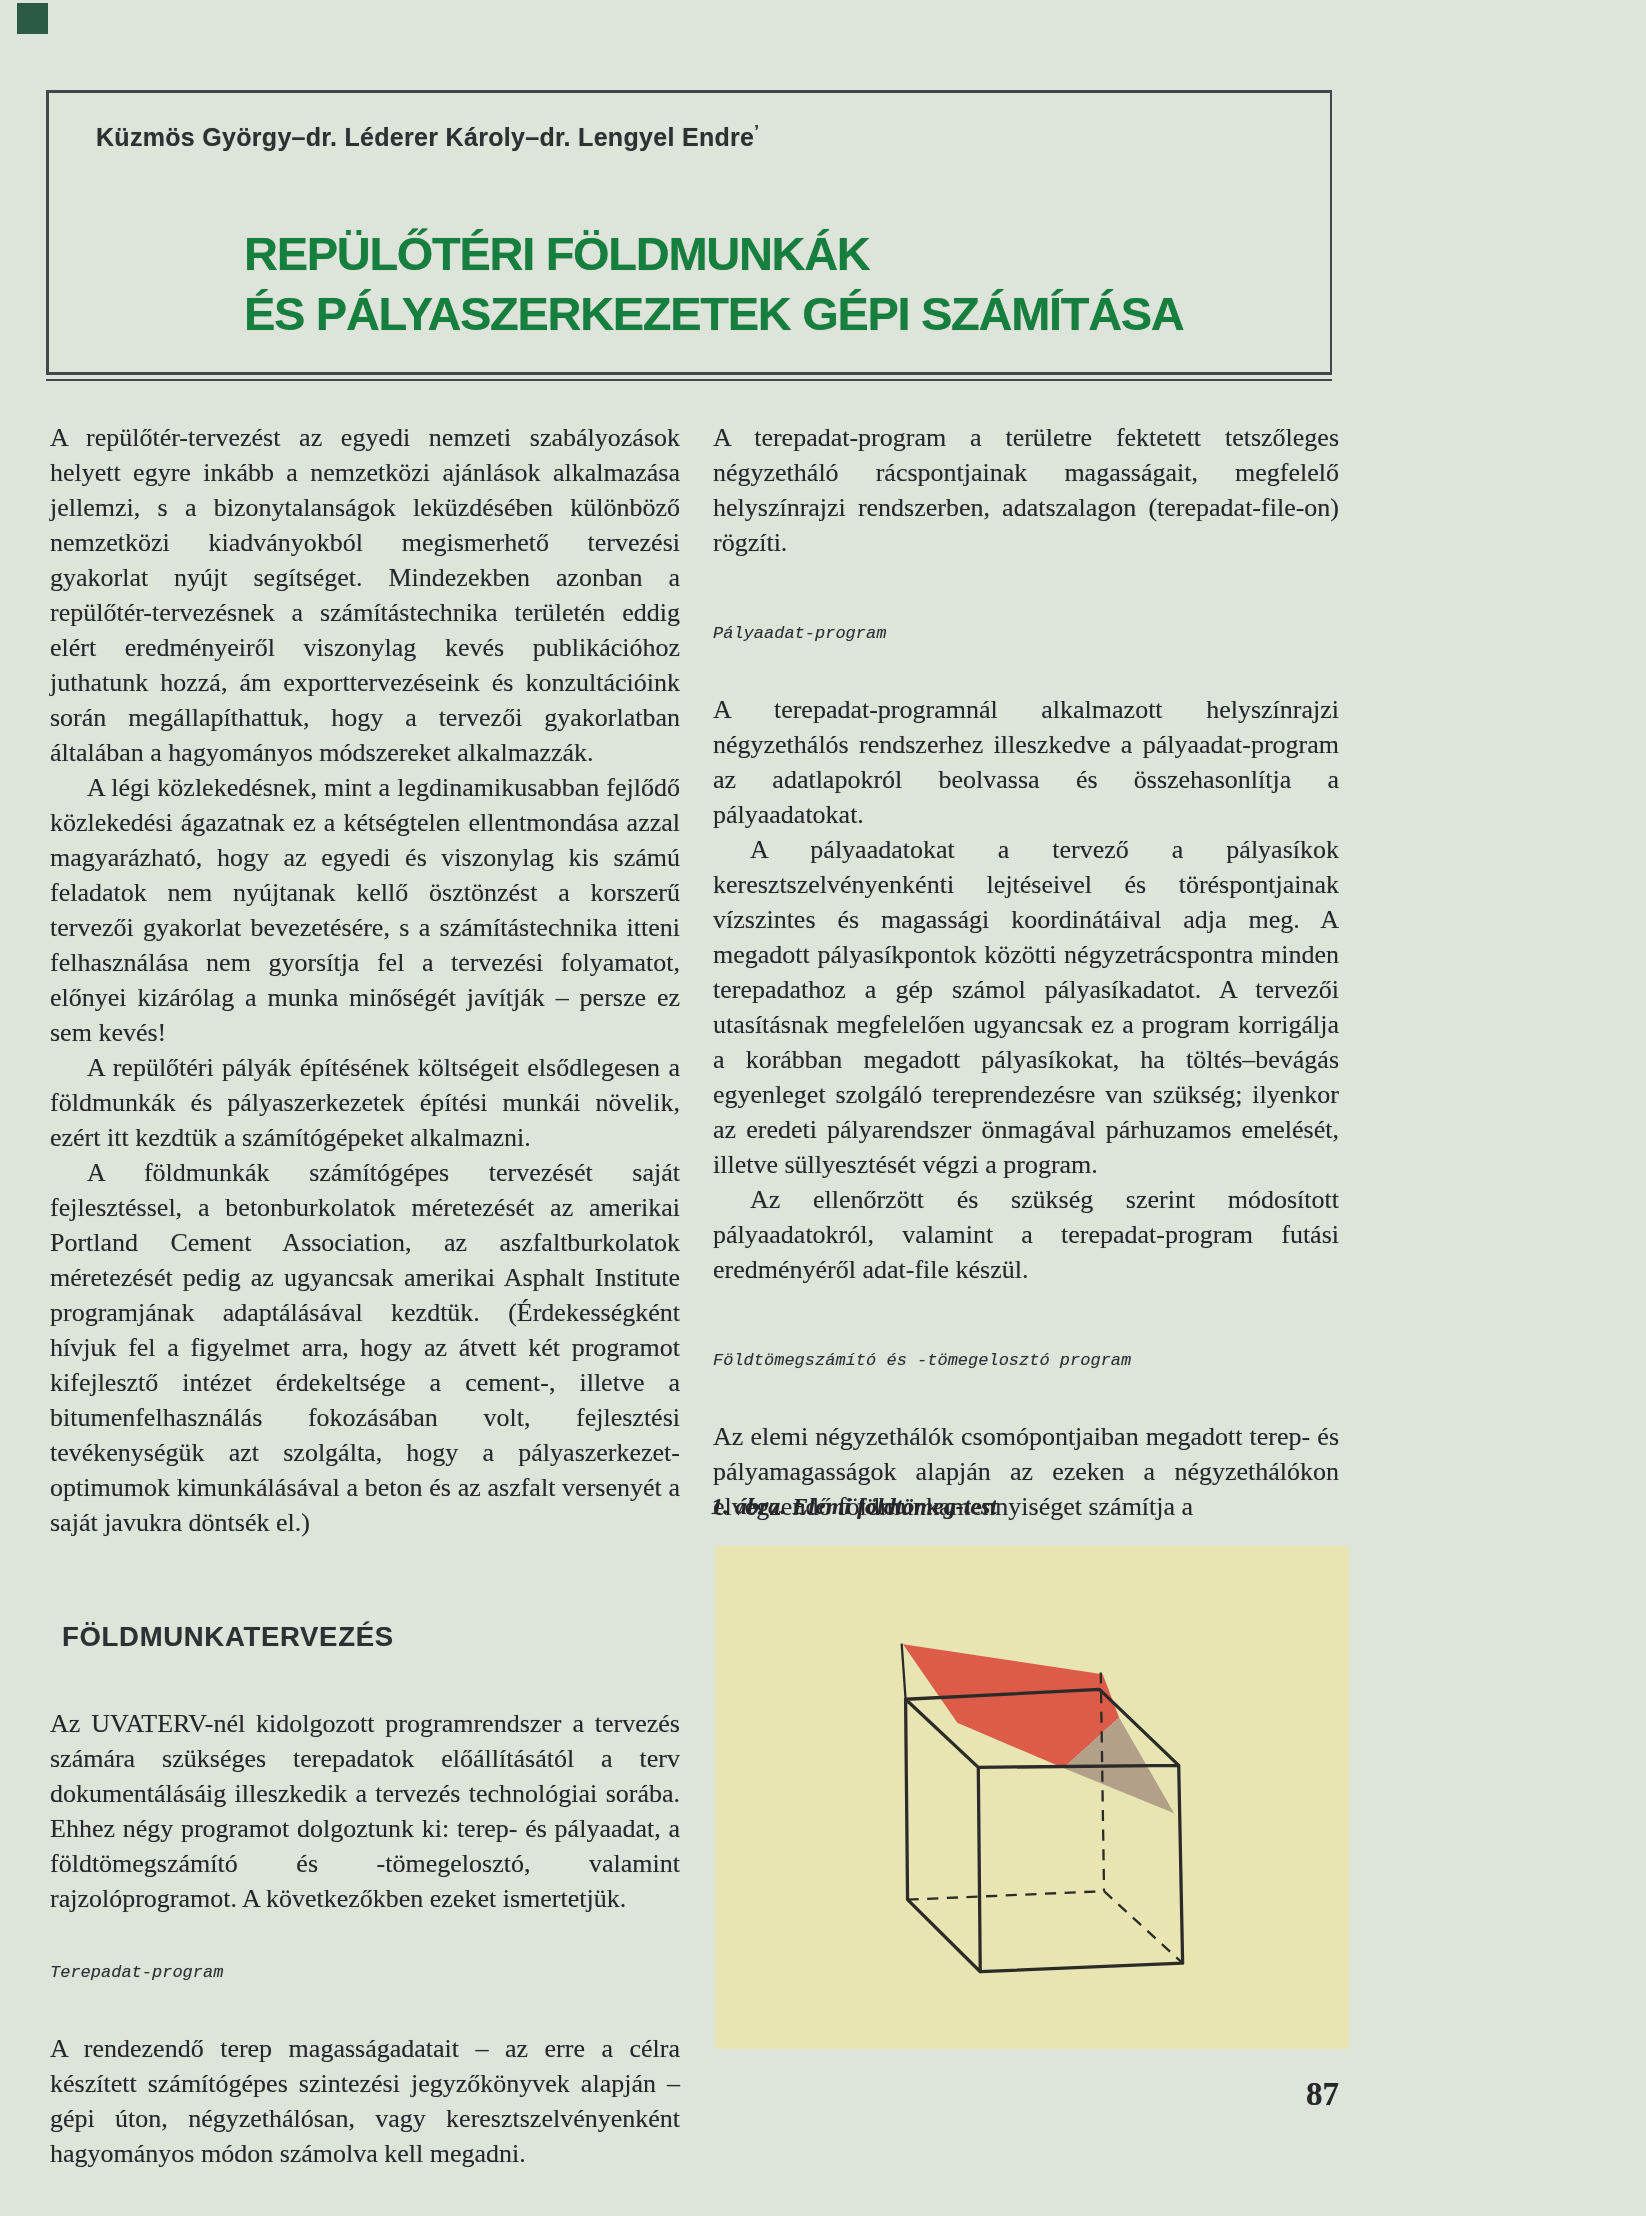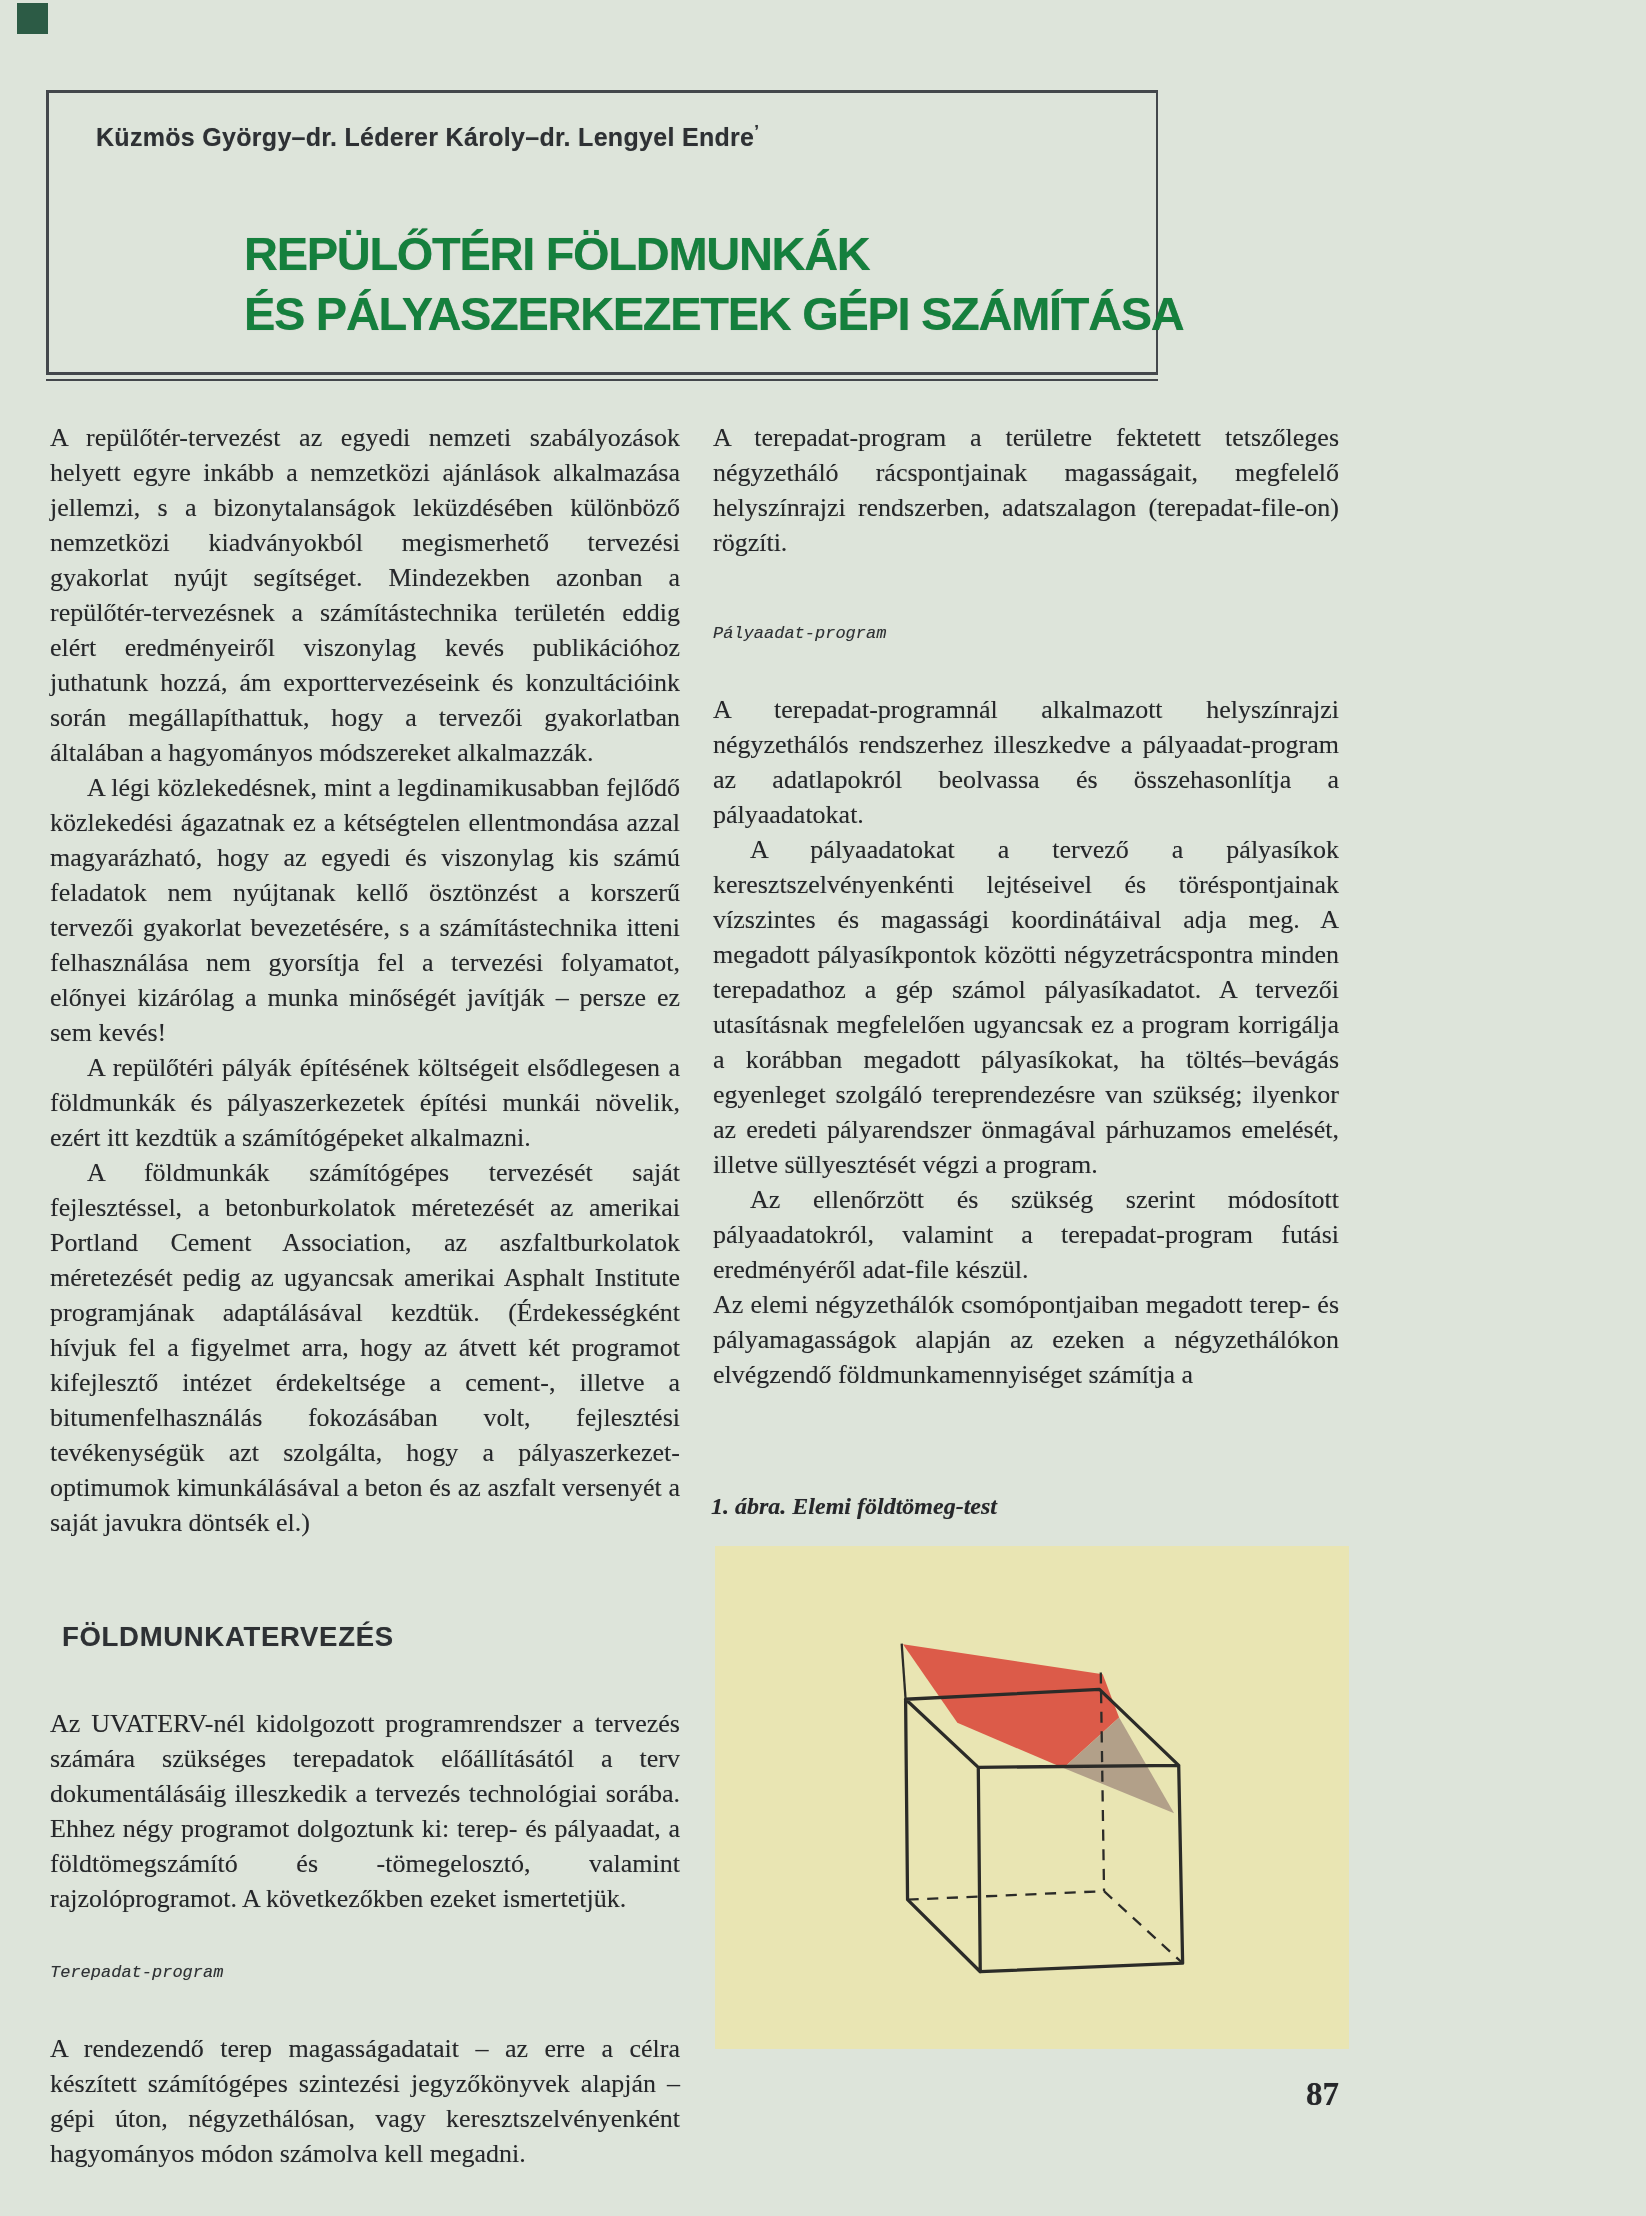--- a/index.html
+++ b/index.html
@@ -7,21 +7,21 @@
     width:1647px;height:2216px;position:relative;
     background:#dde4da;
     font-family:"Liberation Serif", serif;
     overflow:hidden;
   }
   [data-name]{box-sizing:border-box;}
   .corner-mark{
     position:absolute;left:17px;top:3.3px;width:31px;height:31px;
   }
   .title-box{
-    position:absolute;left:46px;top:90px;width:1112px;height:285px;
+    position:absolute;left:46px;top:90px;width:1286px;height:285px;
     border:3.3px solid #43474b;border-right-width:2px;border-bottom-width:3.3px;
   }
   .title-box::after{
     content:"";position:absolute;left:-3.3px;right:-2px;bottom:-9.2px;height:2px;background:#43474b;
   }
   .authors{
     position:absolute;left:47px;top:29px;
     font-family:"Liberation Sans", sans-serif;font-weight:bold;font-size:25px;
     color:#2e3134;letter-spacing:0.3px;white-space:nowrap;
     text-shadow:0 0 0.7px rgba(46,49,52,.45);
@@ -95,20 +95,21 @@
   <div class="subheading tight-top" data-name="subheading-terepadat-program">Terepadat-program</div>
   <p data-name="paragraph">A rendezendő terep magasságadatait – az erre a célra készített számítógépes szintezési jegyzőkönyvek alapján – gépi úton, négyzethálósan, vagy keresztszelvényenként hagyományos módon számolva kell megadni.</p>
 </div>
 
 <div class="col col-right" data-name="right-column">
   <p data-name="paragraph">A terepadat-program a területre fektetett tetszőleges négyzetháló rácspontjainak magasságait, megfelelő helyszínrajzi rendszerben, adatszalagon (terepadat-file-on) rögzíti.</p>
   <div class="subheading" data-name="subheading-palyaadat-program">Pályaadat-program</div>
   <p data-name="paragraph">A terepadat-programnál alkalmazott helyszínrajzi négyzethálós rendszerhez illeszkedve a pályaadat-program az adatlapokról beolvassa és összehasonlítja a pályaadatokat.</p>
   <p class="indent" data-name="paragraph">A pályaadatokat a tervező a pályasíkok keresztszelvényenkénti lejtéseivel és töréspontjainak vízszintes és magassági koordinátáival adja meg. A megadott pályasíkpontok közötti négyzetrácspontra minden terepadathoz a gép számol pályasíkadatot. A tervezői utasításnak megfelelően ugyancsak ez a program korrigálja a korábban megadott pályasíkokat, ha töltés–bevágás egyenleget szolgáló tereprendezésre van szükség; ilyenkor az eredeti pályarendszer önmagával párhuzamos emelését, illetve süllyesztését végzi a program.</p>
   <p class="indent" data-name="paragraph">Az ellenőrzött és szükség szerint módosított pályaadatokról, valamint a terepadat-program futási eredményéről adat-file készül.</p>
+  <div class="subheading" data-name="subheading-foldtomegszamito-program">Földtömegszámító és -tömegelosztó program</div>
   <p data-name="paragraph">Az elemi négyzethálók csomópontjaiban megadott terep- és pályamagasságok alapján az ezeken a négyzethálókon elvégzendő földmunkamennyiséget számítja a</p>
 </div>
 
 <div class="fig-caption" data-name="figure-caption">1. ábra. Elemi földtömeg-test</div>
 
 <div class="figure-box" data-name="figure-elemi-foldtomeg-test">
   <svg viewBox="0 0 968 768" data-name="cube-diagram">
     <rect x="0" y="0" width="968" height="768" data-name="figure-background" fill="#e9e5b3"></rect>
 
     <polyline points="294,540 594,527 714,637" fill="none" stroke-width="3.5" stroke-dasharray="17 13" data-name="cube-hidden-bottom-edges" stroke="#2b2b28"></polyline>

